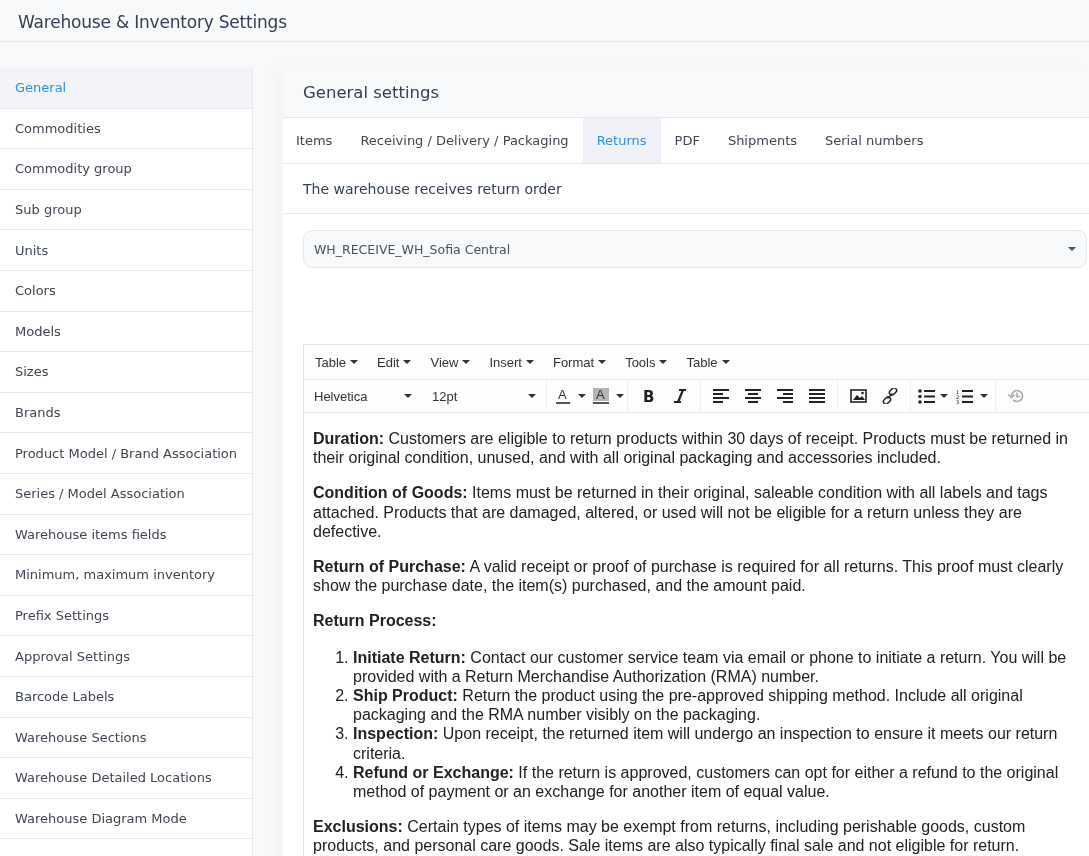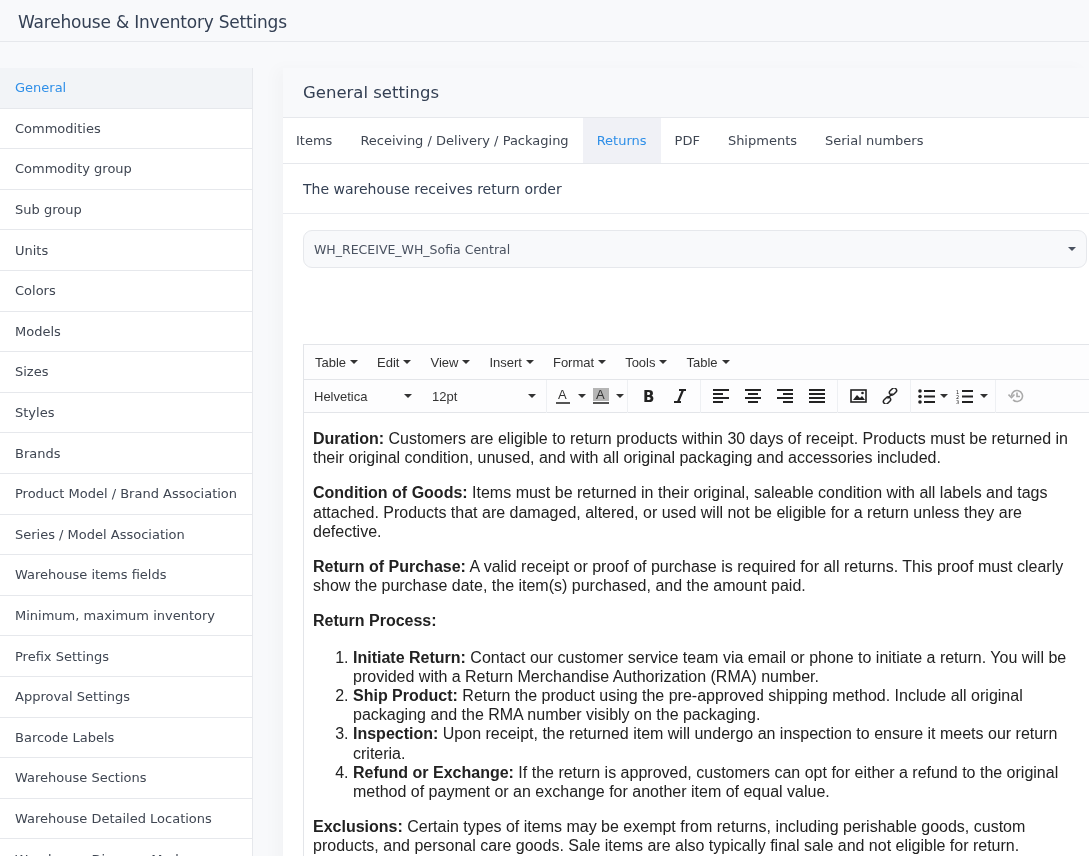--- a/index.html
+++ b/index.html
@@ -46,21 +46,20 @@
 
 <div class="sidebar">
   <div class="side-item active">General</div>
   <div class="side-item">Commodities</div>
   <div class="side-item">Commodity group</div>
   <div class="side-item">Sub group</div>
   <div class="side-item">Units</div>
   <div class="side-item">Colors</div>
   <div class="side-item">Models</div>
   <div class="side-item">Sizes</div>
-  <div class="side-item">Styles</div>
   <div class="side-item">Brands</div>
   <div class="side-item">Product Model / Brand Association</div>
   <div class="side-item">Series / Model Association</div>
   <div class="side-item">Warehouse items fields</div>
   <div class="side-item">Minimum, maximum inventory</div>
   <div class="side-item">Prefix Settings</div>
   <div class="side-item">Approval Settings</div>
   <div class="side-item">Barcode Labels</div>
   <div class="side-item">Warehouse Sections</div>
   <div class="side-item">Warehouse Detailed Locations</div>

